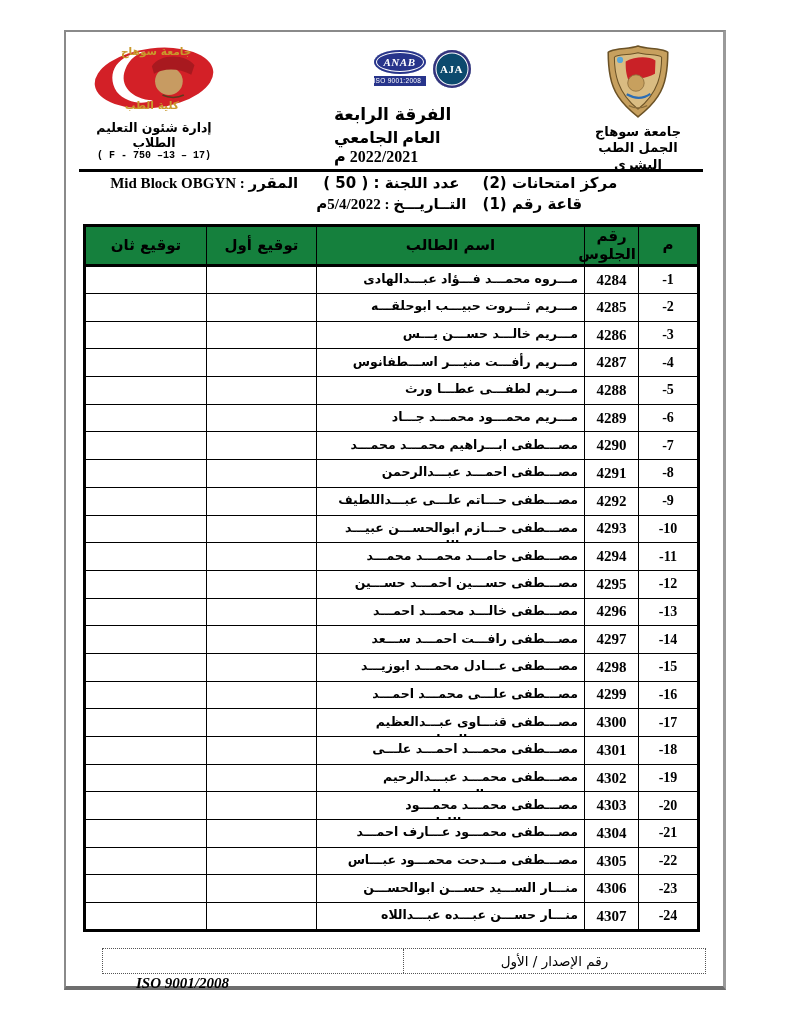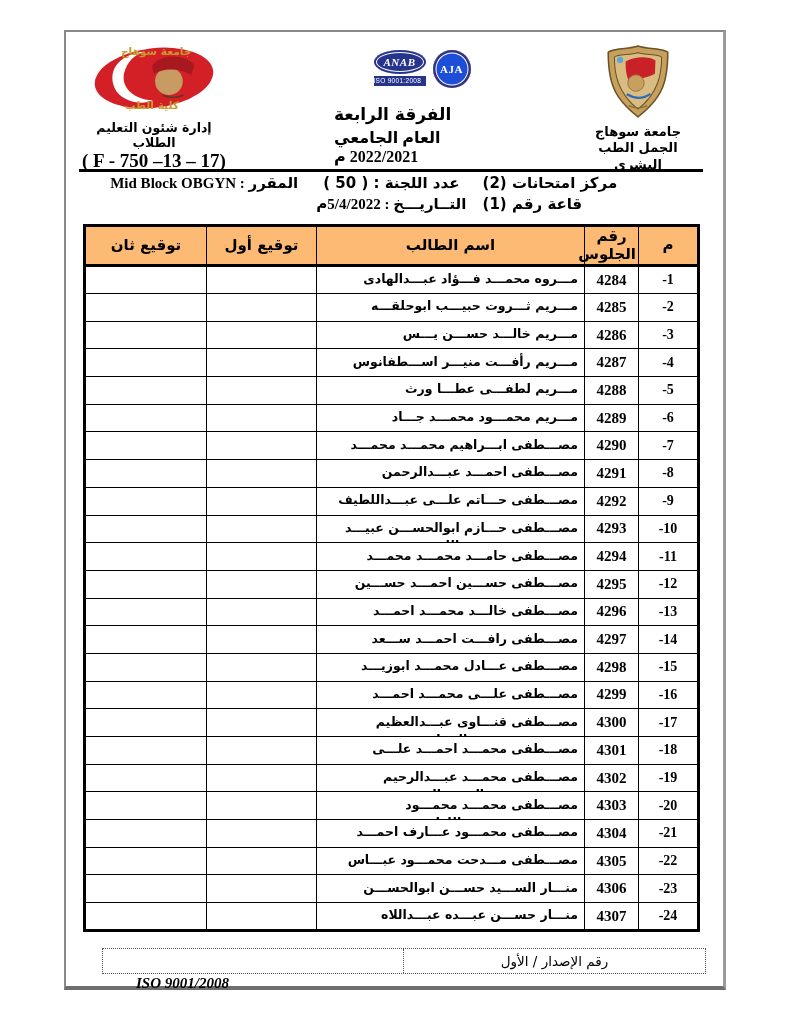--- a/index.html
+++ b/index.html
@@ -25,52 +25,52 @@
     width:52px; height:24px; background:#27348b; border-radius:50%/50%;
     color:#fff; display:flex; align-items:center; justify-content:center;
     font:italic bold 11px "Liberation Serif", serif; letter-spacing:.5px;
     box-shadow: inset 0 0 0 2px #27348b, inset 0 0 0 3px #ffffff;
   }
   .anab-iso {
     margin-top:2px; background:#27348b; color:#fff; font-size:6.5px; line-height:10px;
     font-family:"Liberation Sans", sans-serif; letter-spacing:.3px;
   }
   .aja {
-    width:38px; height:38px; border-radius:50%; background:#1d4ed8; color:#fff;
+    width:38px; height:38px; border-radius:50%; background:#0c4a6e; color:#fff;
     display:flex; align-items:center; justify-content:center;
     font:bold 11px "Liberation Serif", serif; letter-spacing:.5px;
     box-shadow: inset 0 0 0 2.5px #33337d, inset 0 0 0 3.5px #ffffff;
   }
   .grade-title { font-size:17px; font-weight:bold; margin-top:8px; }
   .year-title  { font-size:16px; font-weight:bold; margin-top:4px;
                  font-family:"Liberation Serif","DejaVu Sans",serif; }
   .hdr-left { position:absolute; left:8px; top:10px; width:160px; text-align:center; }
   .dept-line { font-size:12.5px; font-weight:bold; margin-top:2px; }
-  .form-code { font-size:19px; font-weight:bold; direction:ltr;
-               font-family:Liberation Serif, serif; }
+  .form-code { font-size:10px; font-weight:bold; direction:ltr;
+               font-family:Liberation Mono, monospace; }
   .sep-line { position:absolute; top:137px; left:13px; width:624px; height:3px; background:#000; }
   
   .info {
     position:absolute; top:142px; right:14px; left:14px;
     display:grid; grid-template-columns: 36% 29% 35%; row-gap:3px;
     font-size:15px; font-weight:bold;
   }
   .info > div { white-space:nowrap; }
   .i-c1 { text-align:right; padding-right:2px; }
   .i-c2 { text-align:left; }
   .i-c3 { text-align:center; }
   .serif-mixed { font-family:"Liberation Serif","DejaVu Sans",serif; }
   
   .main-table-wrap { position:absolute; top:192px; right:23px; }
   table.roster {
     border-collapse:collapse; table-layout:fixed; width:614px;
     border:3px solid #000;
   }
   table.roster th {
-    background:#fdba74; border:1px solid #000; border-bottom:3px solid #000;
+    background:#15803d; border:1px solid #000; border-bottom:3px solid #000;
     height:40px; font-size:15px; font-weight:bold; line-height:1.15; padding:0 2px;
   }
   table.roster td { border:1px solid #000; padding:0; height:27.7px; overflow:hidden; }
   td.c-serial {
     text-align:center; font:bold 14px "Liberation Serif", serif;
   }
   td.c-seat {
     text-align:center; font:bold 15px "Liberation Serif", serif;
   }
   .name-wrap {

